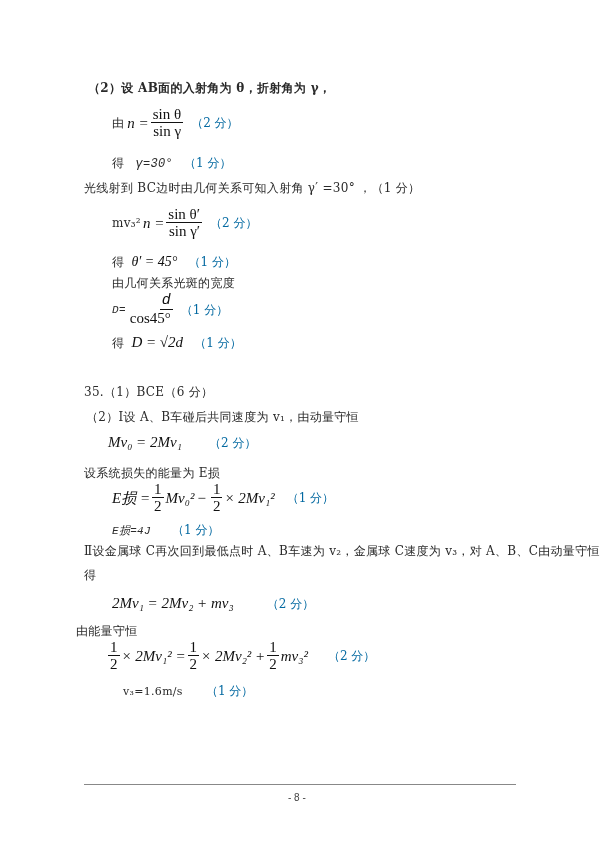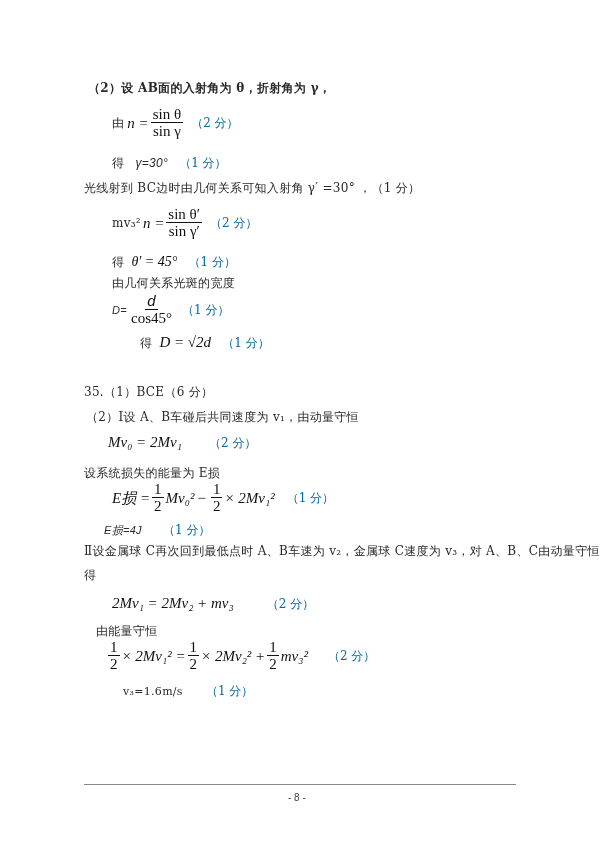--- a/index.html
+++ b/index.html
@@ -2,23 +2,23 @@
 <html><head>
   <meta charset="utf-8">
   <style>
     html, body { margin: 0; padding: 0; }
     body {
       width: 600px; height: 848px; background: #ffffff; position: relative; overflow: hidden;
       font-family: "DejaVu Serif", "Liberation Serif", serif; color: #222;
     }
     .abs { position: absolute; white-space: nowrap; }
     .cn { font-size: 12px; letter-spacing: 0.3px; color: #2a2a2a; }
-    .it { font-style: italic; font-family: Liberation Sans, sans-serif; }
+    .it { font-style: italic; font-family: Liberation Mono, monospace; }
     .math { font-family: "Liberation Serif", serif; font-size: 15px; color: #111; }
-    .frac { display: inline-flex; flex-direction: column; align-items: center; vertical-align: middle; margin: 0 2px; }
+    .frac { display: inline-flex; flex-direction: column; align-items: flex-end; vertical-align: middle; margin: 0 2px; }
     .frac .num { border-bottom: 1px solid #111; padding: 0 2px; line-height: 16px; }
     .frac .den { line-height: 17px; padding: 0 2px; }
     .score { font-size: 12px; color: #0369a1; font-family: "DejaVu Serif", serif; margin-left: 6px; }
     .footer-line { position: absolute; left: 84px; top: 784px; width: 432px; height: 1px; background: #888; }
     .page-num { position: absolute; left: 288px; top: 792px; font-size: 10px; font-family: "Liberation Sans", sans-serif; color: #444; }
     .wm { position: absolute; left: 428px; top: 785px; width: 172px; height: 63px; }
     .wm-big { position: absolute; left: 2px; top: 0; font-family: "Liberation Sans", sans-serif; font-size: 40px; font-weight: bold; color: #e9e9e9; letter-spacing: 2px; text-shadow: 1px 1px 0 #bdbdbd, 2px 2px 1px #cfcfcf; }
     .wm-small { position: absolute; left: 4px; top: 44px; font-family: "Liberation Sans", sans-serif; font-size: 15px; color: #e5e5e5; letter-spacing: 0.5px; text-shadow: 1px 1px 0 #bcbcbc; }
   </style>
 </head>
@@ -64,21 +64,21 @@
 
 <div class="abs" style="left:112px; top:293px; display:flex; align-items:center;">
   <span class="cn it" style="font-size:11px;">D=</span>
   <span class="math frac">
     <span class="num it">d</span>
     <span class="den">cos45°</span>
   </span>
   <span class="score">（1 分）</span>
 </div>
 
-<div class="abs" style="left:112px; top:332px;margin-left:28px;">
+<div class="abs" style="left:112px; top:332px;">
   <span class="cn">得</span>
   <span class="math it" style="margin-left:2px;">D = √2d</span>
   <span class="score">（1 分）</span>
 </div>
 
 <div class="abs cn" style="left:84px; top:384px;">35.（1）BCE（6 分）</div>
 <div class="abs cn" style="left:86px; top:409px;">（2）Ⅰ设 A、B车碰后共同速度为 v₁，由动量守恒</div>
 
 <div class="abs" style="left:108px; top:432px;">
   <span class="math it">Mv₀ = 2Mv₁</span>
@@ -96,34 +96,34 @@
   <span class="math it">Mv₀²</span>
   <span class="math" style="margin:0 3px;">−</span>
   <span class="math frac">
     <span class="num">1</span>
     <span class="den">2</span>
   </span>
   <span class="math it">× 2Mv₁²</span>
   <span class="score" style="margin-left:12px;">（1 分）</span>
 </div>
 
-<div class="abs" style="left:104px; top:519px;">
+<div class="abs" style="left:112px; top:519px;">
   <span class="cn it" style="font-size:11px;">E损=4J</span>
   <span class="score" style="margin-left:16px;">（1 分）</span>
 </div>
 
 <div class="abs cn" style="left:84px; top:543px;">Ⅱ设金属球 C再次回到最低点时 A、B车速为 v₂，金属球 C速度为 v₃，对 A、B、C由动量守恒</div>
 <div class="abs cn" style="left:84px; top:567px;">得</div>
 
 <div class="abs" style="left:112px; top:593px;">
   <span class="math it">2Mv₁ = 2Mv₂ + mv₃</span>
   <span class="score" style="margin-left:28px;">（2 分）</span>
 </div>
 
-<div class="abs cn" style="left:96px; top:623px;">由能量守恒</div>
+<div class="abs cn" style="left:76px; top:623px;">由能量守恒</div>
 
 <div class="abs" style="left:106px; top:639px; display:flex; align-items:center;">
   <span class="math frac">
     <span class="num">1</span>
     <span class="den">2</span>
   </span>
   <span class="math it">× 2Mv₁² =</span>
   <span class="math frac">
     <span class="num">1</span>
     <span class="den">2</span>

